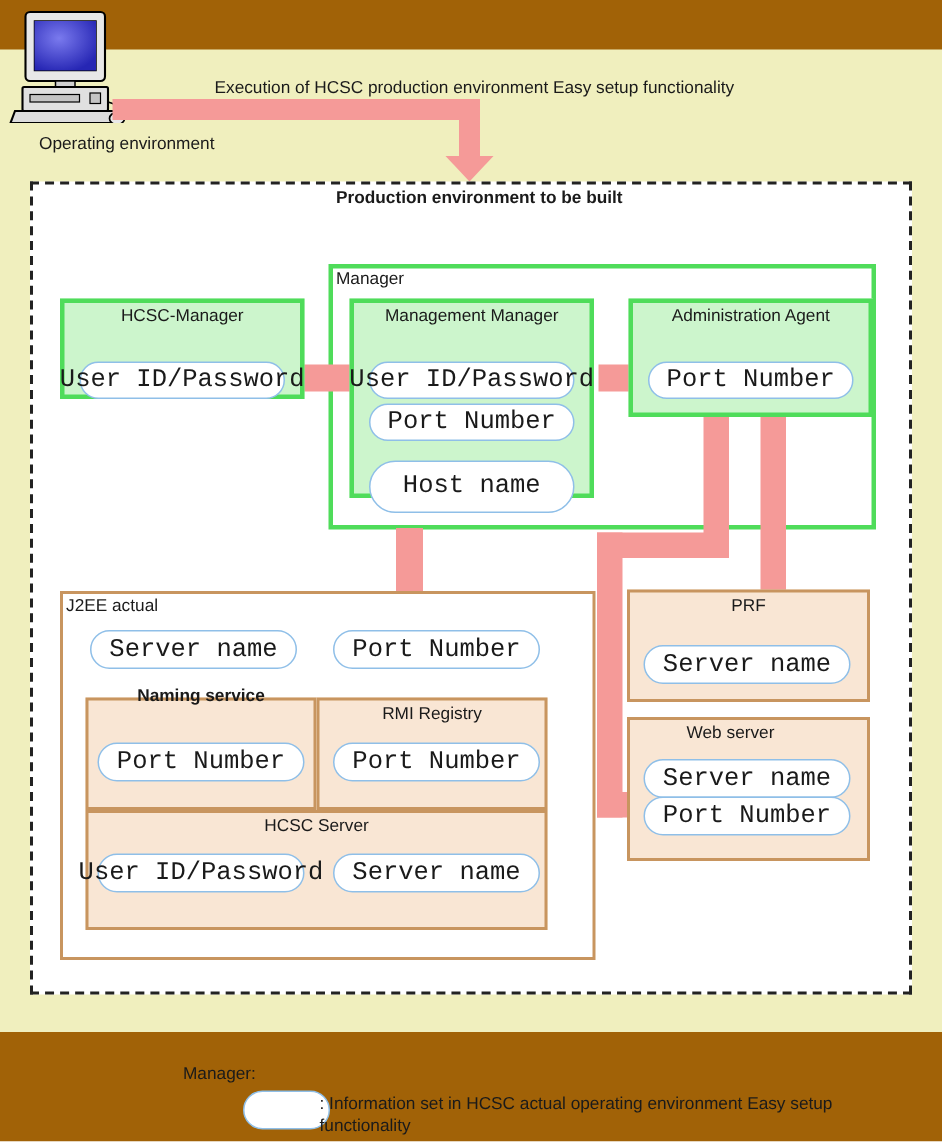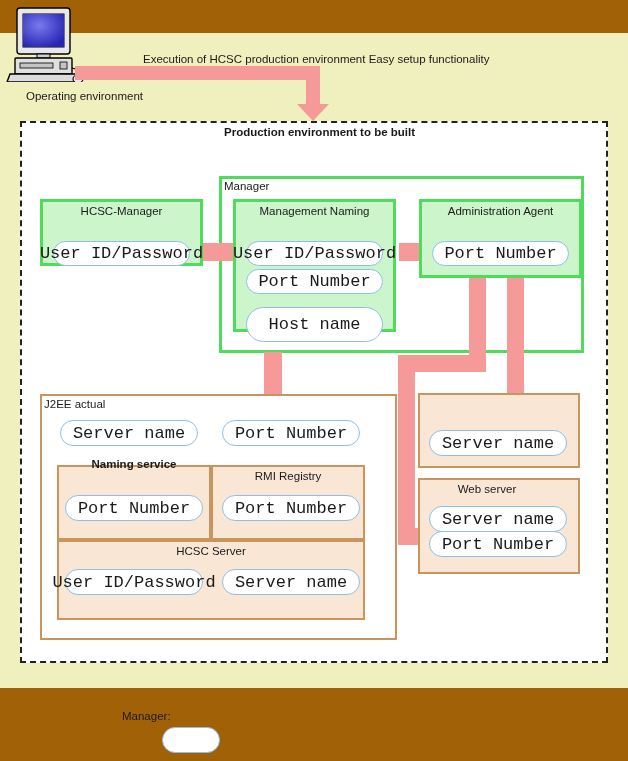--- a/index.html
+++ b/index.html
@@ -183,21 +183,21 @@
   <div class="pink" style="left:469px; top:277px; width:17px; height:86px;"></div>
   <div class="pink" style="left:398px; top:355px; width:88px; height:17px;"></div>
   <div class="pink" style="left:398px; top:355px; width:17px; height:190px;"></div>
   <div class="pink" style="left:398px; top:528px; width:28px; height:17px;"></div>
 
   <div class="gbox filled" style="left:40px; top:199px; width:163px; height:67px;"></div>
   <div class="box-title" style="left:40px; width:163px; top:205px;">HCSC-Manager</div>
   <div class="pill" style="left:53px; top:241px; width:137px; height:25px;">User ID/Password</div>
 
   <div class="gbox filled" style="left:233px; top:199px; width:163px; height:133px;"></div>
-  <div class="box-title" style="left:233px; width:163px; top:205px;">Management Naming</div>
+  <div class="box-title" style="left:233px; width:163px; top:205px;">Management Manager</div>
   <div class="pill" style="left:246px; top:241px; width:137px; height:25px;">User ID/Password</div>
   <div class="pill" style="left:246px; top:269px; width:137px; height:25px;">Port Number</div>
   <div class="pill" style="left:246px; top:307px; width:137px; height:35px;">Host name</div>
 
   <div class="gbox filled" style="left:419px; top:199px; width:163px; height:79px;"></div>
   <div class="box-title" style="left:419px; width:163px; top:205px;">Administration Agent</div>
   <div class="pill" style="left:432px; top:241px; width:137px; height:25px;">Port Number</div>
 
   <div class="obox white" style="left:40px; top:394px; width:357px; height:246px;"></div>
   <div class="box-title left" style="left:44px; top:398px;">J2EE actual</div>
@@ -211,23 +211,25 @@
   <div class="obox" style="left:211px; top:465px; width:154px; height:75px;"></div>
   <div class="box-title" style="left:211px; width:154px; top:470px;">RMI Registry</div>
   <div class="pill" style="left:222px; top:495px; width:138px; height:26px;">Port Number</div>
 
   <div class="obox" style="left:57px; top:540px; width:308px; height:80px;"></div>
   <div class="box-title" style="left:57px; width:308px; top:545px;">HCSC Server</div>
   <div class="pill" style="left:65px; top:569px; width:138px; height:26px;">User ID/Password</div>
   <div class="pill" style="left:222px; top:569px; width:138px; height:26px;">Server name</div>
 
   <div class="obox" style="left:418px; top:393px; width:162px; height:75px;"></div>
+  <div class="box-title" style="left:418px; width:162px; top:398px;">PRF</div>
   <div class="pill" style="left:429px; top:430px; width:138px; height:26px;">Server name</div>
 
   <div class="obox" style="left:418px; top:478px; width:162px; height:96px;"></div>
   <div class="box-title" style="left:418px; width:138px; top:483px;">Web server</div>
   <div class="pill" style="left:429px; top:506px; width:138px; height:26px;">Server name</div>
   <div class="pill" style="left:429px; top:531px; width:138px; height:26px;">Port Number</div>
 
   <div class="txt legend-label">Manager:</div>
   <div class="legend-pill"></div>
+  <div class="txt legend-text">: Information set in HCSC actual operating environment Easy setup functionality</div>
 
 </div>
 
 </body></html>

